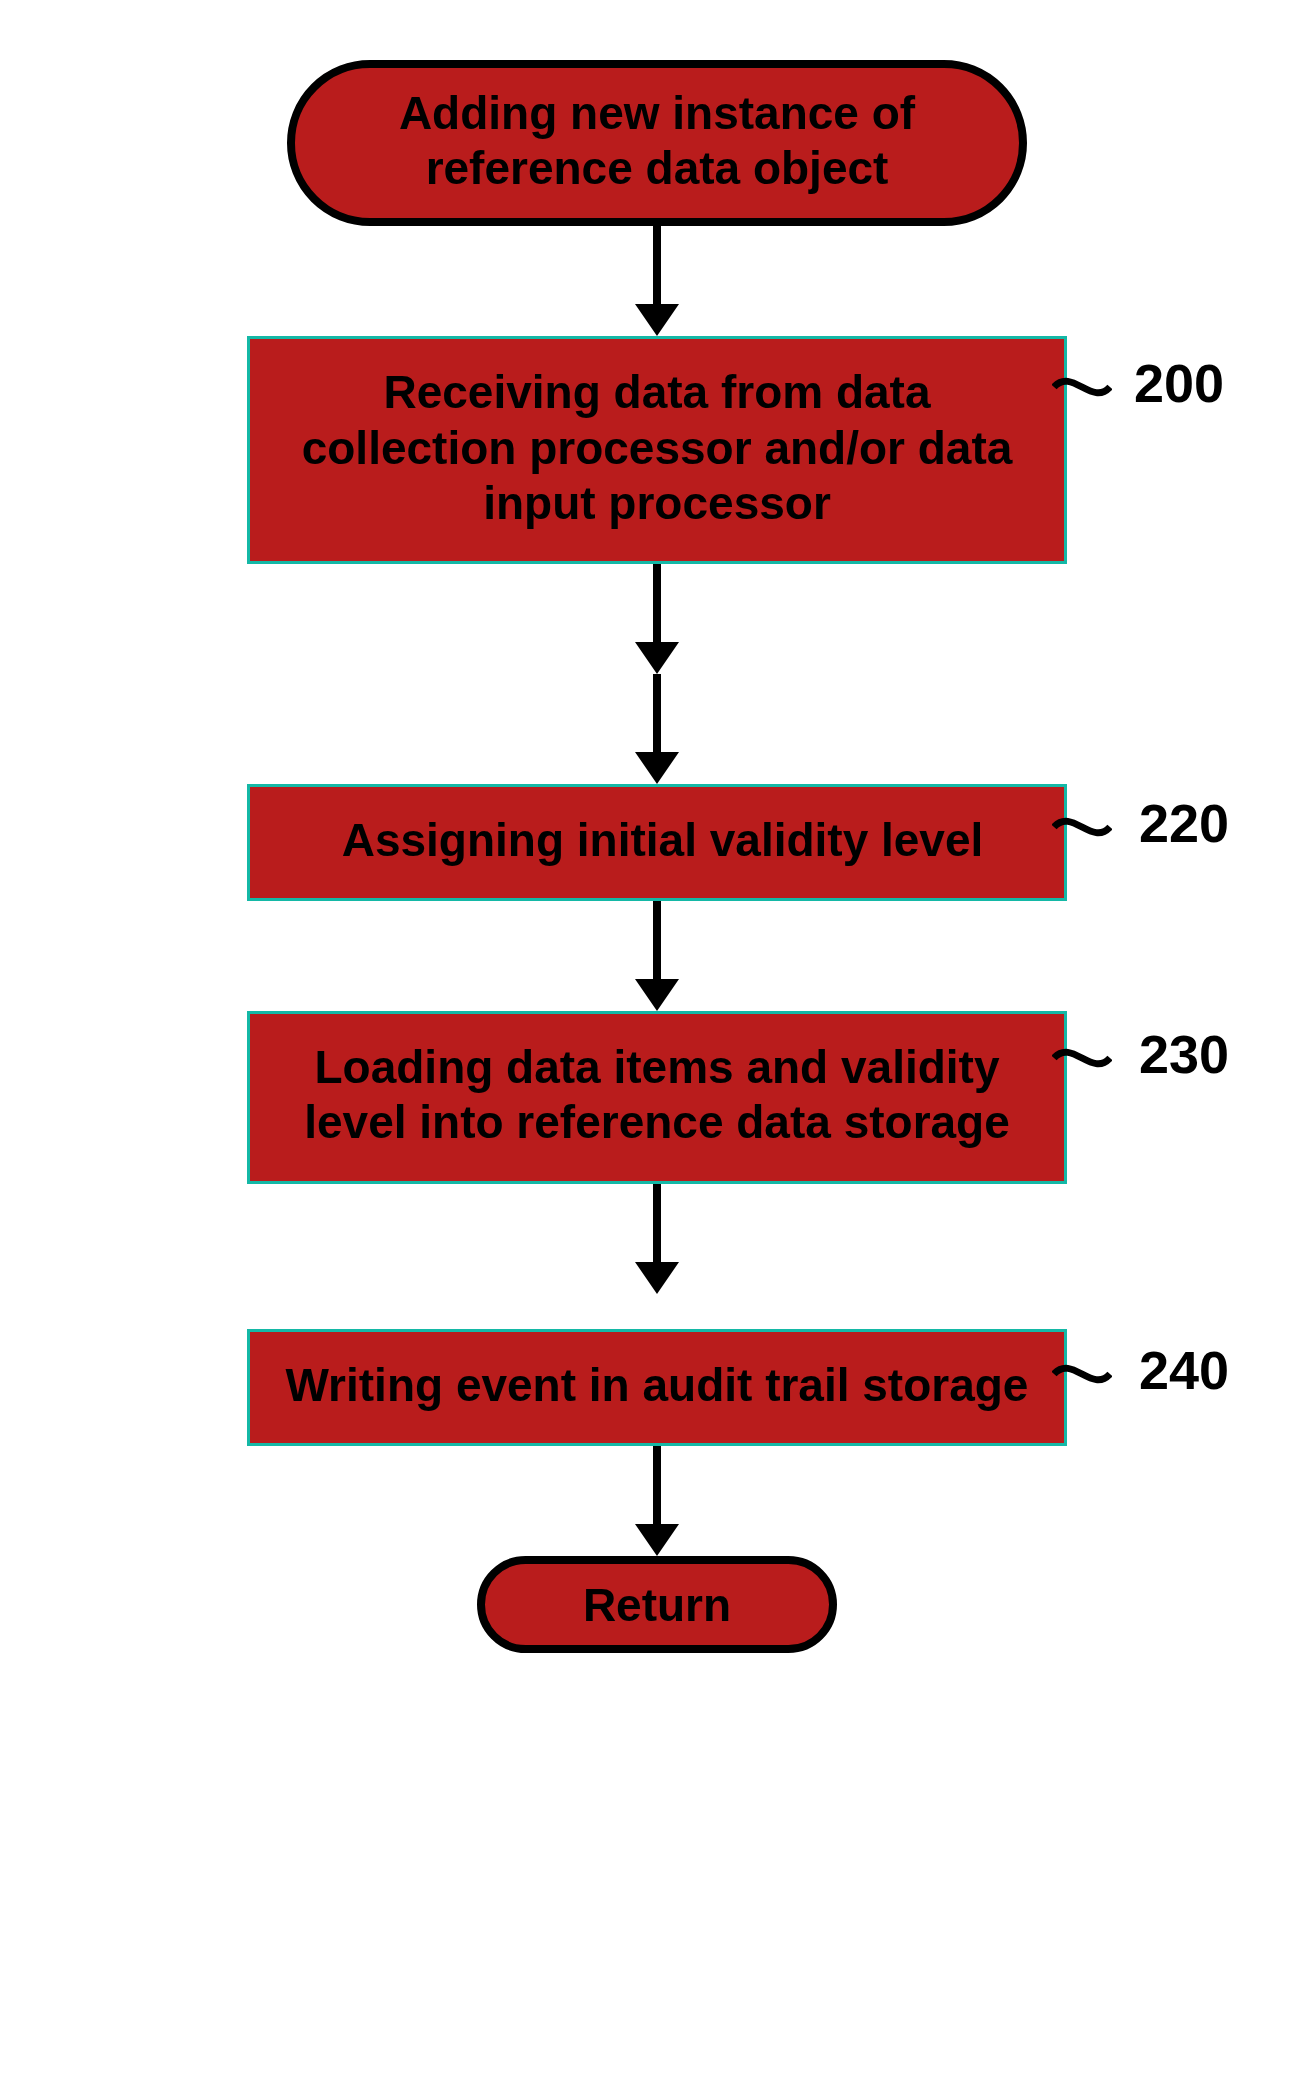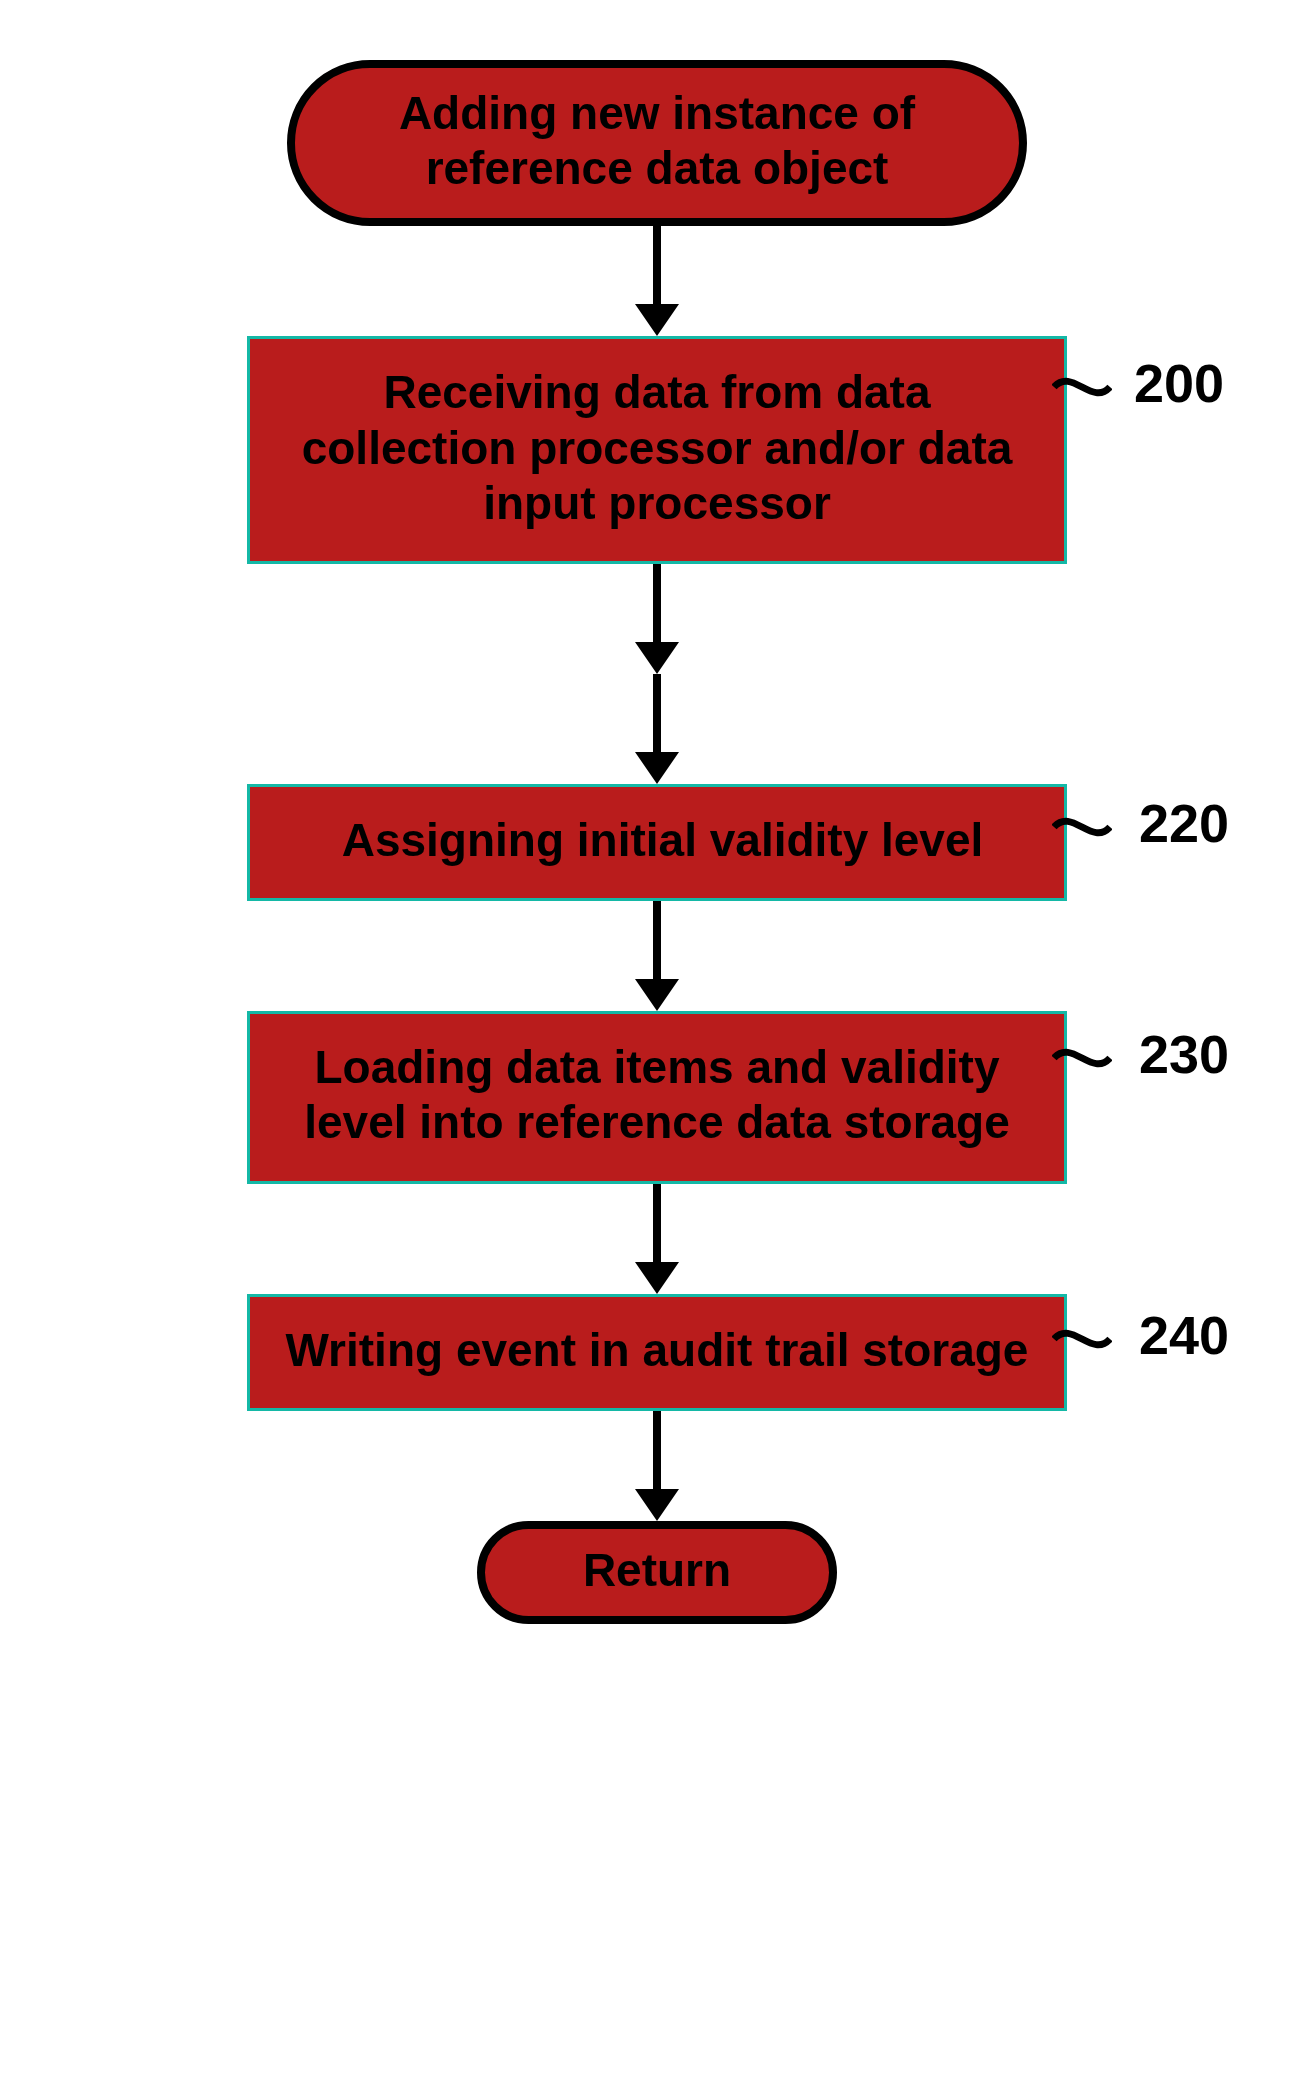--- a/index.html
+++ b/index.html
@@ -33,21 +33,21 @@
     background: #b91c1c;
   }
   .terminator {
     width: 740px;
     border: 8px solid #000;
     border-radius: 120px;
     padding: 18px 40px 22px 40px;
   }
   .terminator.small {
     width: 360px;
-    padding: 14px 20px 18px 20px;
+    padding: 14px 20px 12px 20px;
     border-radius: 80px;
   }
   .process {
     width: 820px;
     border: 3px solid #14b8a6;
     padding: 26px 30px 30px 30px;
   }
   .arrow-wrap {
     position: relative;
     width: 100%;
@@ -146,21 +146,21 @@
           </svg>
       </div>
       <div class="ref-label" style="right:-165px; top:8px;">230</div>
     </div>
 
     <div class="arrow-wrap">
       <div class="arrow-line"></div>
         <div class="arrow-head"></div>
     </div>
 
-    <div class="node process" style="position:relative;">
+    <div class="node process" style="position:relative;margin-top:35px;">
       <span>Writing event in audit trail storage</span>
       <div class="ref-curve" style="right:-48px; top:12px;">
         <svg viewBox="0 0 60 60">
             <path d="M2 30 C 20 10, 40 50, 58 30" stroke="#000" stroke-width="7" fill="none"></path>
           </svg>
       </div>
       <div class="ref-label" style="right:-165px; top:6px;">240</div>
     </div>
 
     <div class="arrow-wrap">

